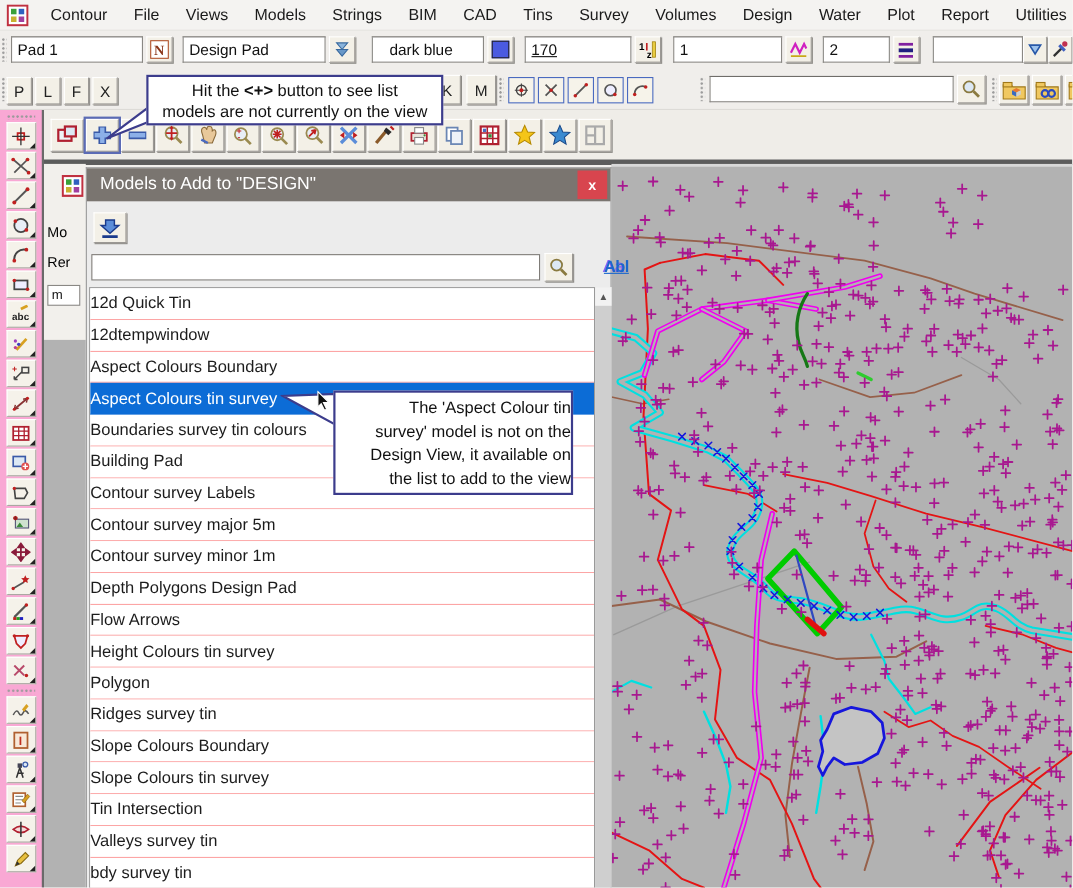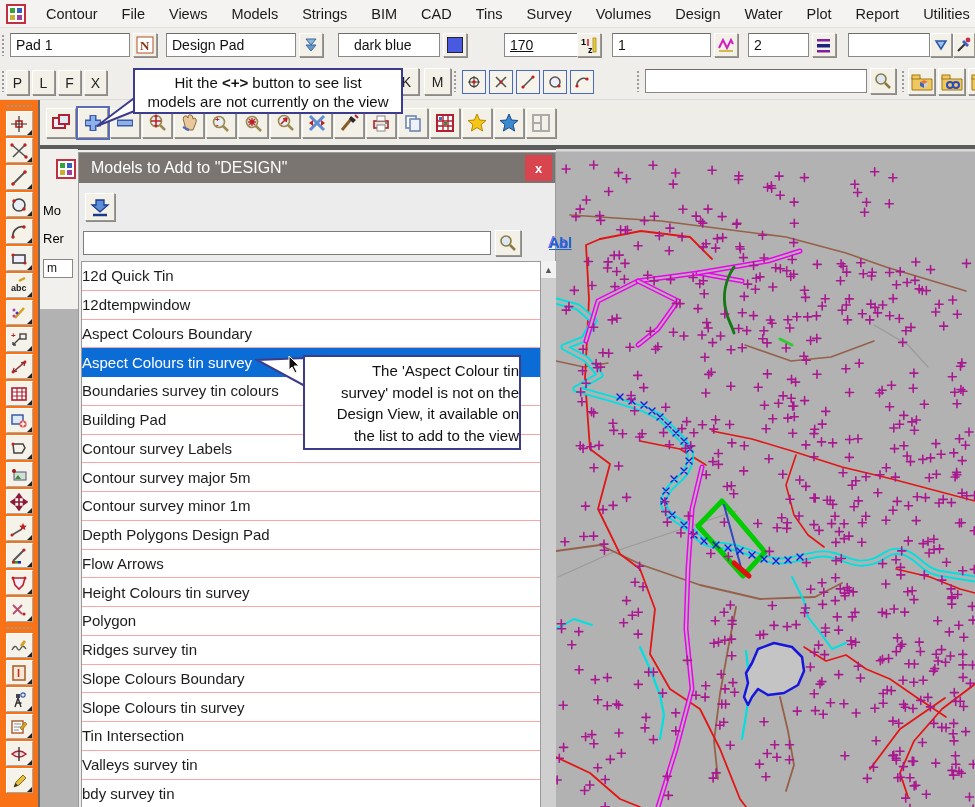--- a/index.html
+++ b/index.html
@@ -31,21 +31,21 @@
 
   
   #viewbar { position:absolute; left:40px; top:100px; width:935px; height:45px; background:#efede8; }
   .vbtn { position:absolute; top:8px; width:30px; height:30px; background:#f3f0e7;
           border:1px solid #9b9894; border-top-color:#fff; border-left-color:#fff;
           box-shadow:1px 1px 0 #8c8a86; display:flex; align-items:center; justify-content:center; }
   .vbtn.hl { outline:2px solid #5b6bb5; outline-offset:0; }
   #view-dark-strip { position:absolute; left:40px; top:145px; width:935px; height:5px; background:#5c5c5c; }
 
   
-  #lefttb { position:absolute; left:0; top:100px; width:40px; height:707px; background:#f97316;
+  #lefttb { position:absolute; left:0; top:100px; width:40px; height:707px; background:#f9a8d4;
             border-right:2px solid #6a6a6a; }
   .ltbtn { position:relative; width:27px; height:25px; margin:2px auto; background:#f5f2ea;
            border:1px solid #aaa8a2; border-top-color:#fff; border-left-color:#fff;
            display:flex; align-items:center; justify-content:center; }
   .ltbtn .fly { position:absolute; right:0; bottom:0; width:0; height:0;
            border-left:5px solid transparent; border-bottom:5px solid #222; }
 
   
   #underlay { position:absolute; left:40px; top:149px; width:38px; height:160px; background:#f2f0ec; overflow:hidden; }
   #underlay-rest { position:absolute; left:40px; top:309px; width:38px; height:498px; background:#b2b2b2; }
@@ -137,21 +137,21 @@
       <div class="btn3" style="left: 299px; top: 5px; width: 24px; height: 24px;">
         <svg viewBox="0 0 18 18" width="18" height="18">
           <path d="M4 3 L14 3 L9 9 Z" fill="#8ab4dc" stroke="#38699e"></path>
           <path d="M4 9 L14 9 L9 15 Z" fill="#6898c8" stroke="#38699e"></path>
         </svg>
       </div>
       <input class="fld" value="dark blue" style="left: 338px; width: 102px; padding-left: 15px;">
       <div class="btn3" style="left: 443px; top: 5px; width: 24px; height: 24px;">
         <span style="width: 16px; height: 16px; background: rgb(74, 90, 224); border: 1px solid rgb(34, 34, 51);"></span>
       </div>
-      <input class="fld" value="170" style="left: 504px; width: 97px; text-decoration: underline;">
+      <input class="fld" value="170" style="left: 477px; width: 97px; text-decoration: underline;">
       <div class="btn3" style="left: 577px; top: 5px; width: 24px; height: 24px;">
         <svg viewBox="0 0 18 18" width="18" height="18">
           <text x="1" y="9" font-size="9" fill="#000" font-weight="bold">1</text>
           <text x="8" y="17" font-size="9" fill="#000" font-weight="bold">z</text>
           <line x1="8" y1="3" x2="8" y2="10" stroke="#c02020" stroke-width="1.5"></line>
           <rect x="13" y="2" width="3" height="14" fill="#e8cc40" stroke="#a08010" stroke-width="0.7"></rect>
         </svg>
       </div>
       <input class="fld" value="1" style="left: 612px; width: 99px;">
       <div class="btn3" style="left: 714px; top: 5px; width: 24px; height: 24px;">

